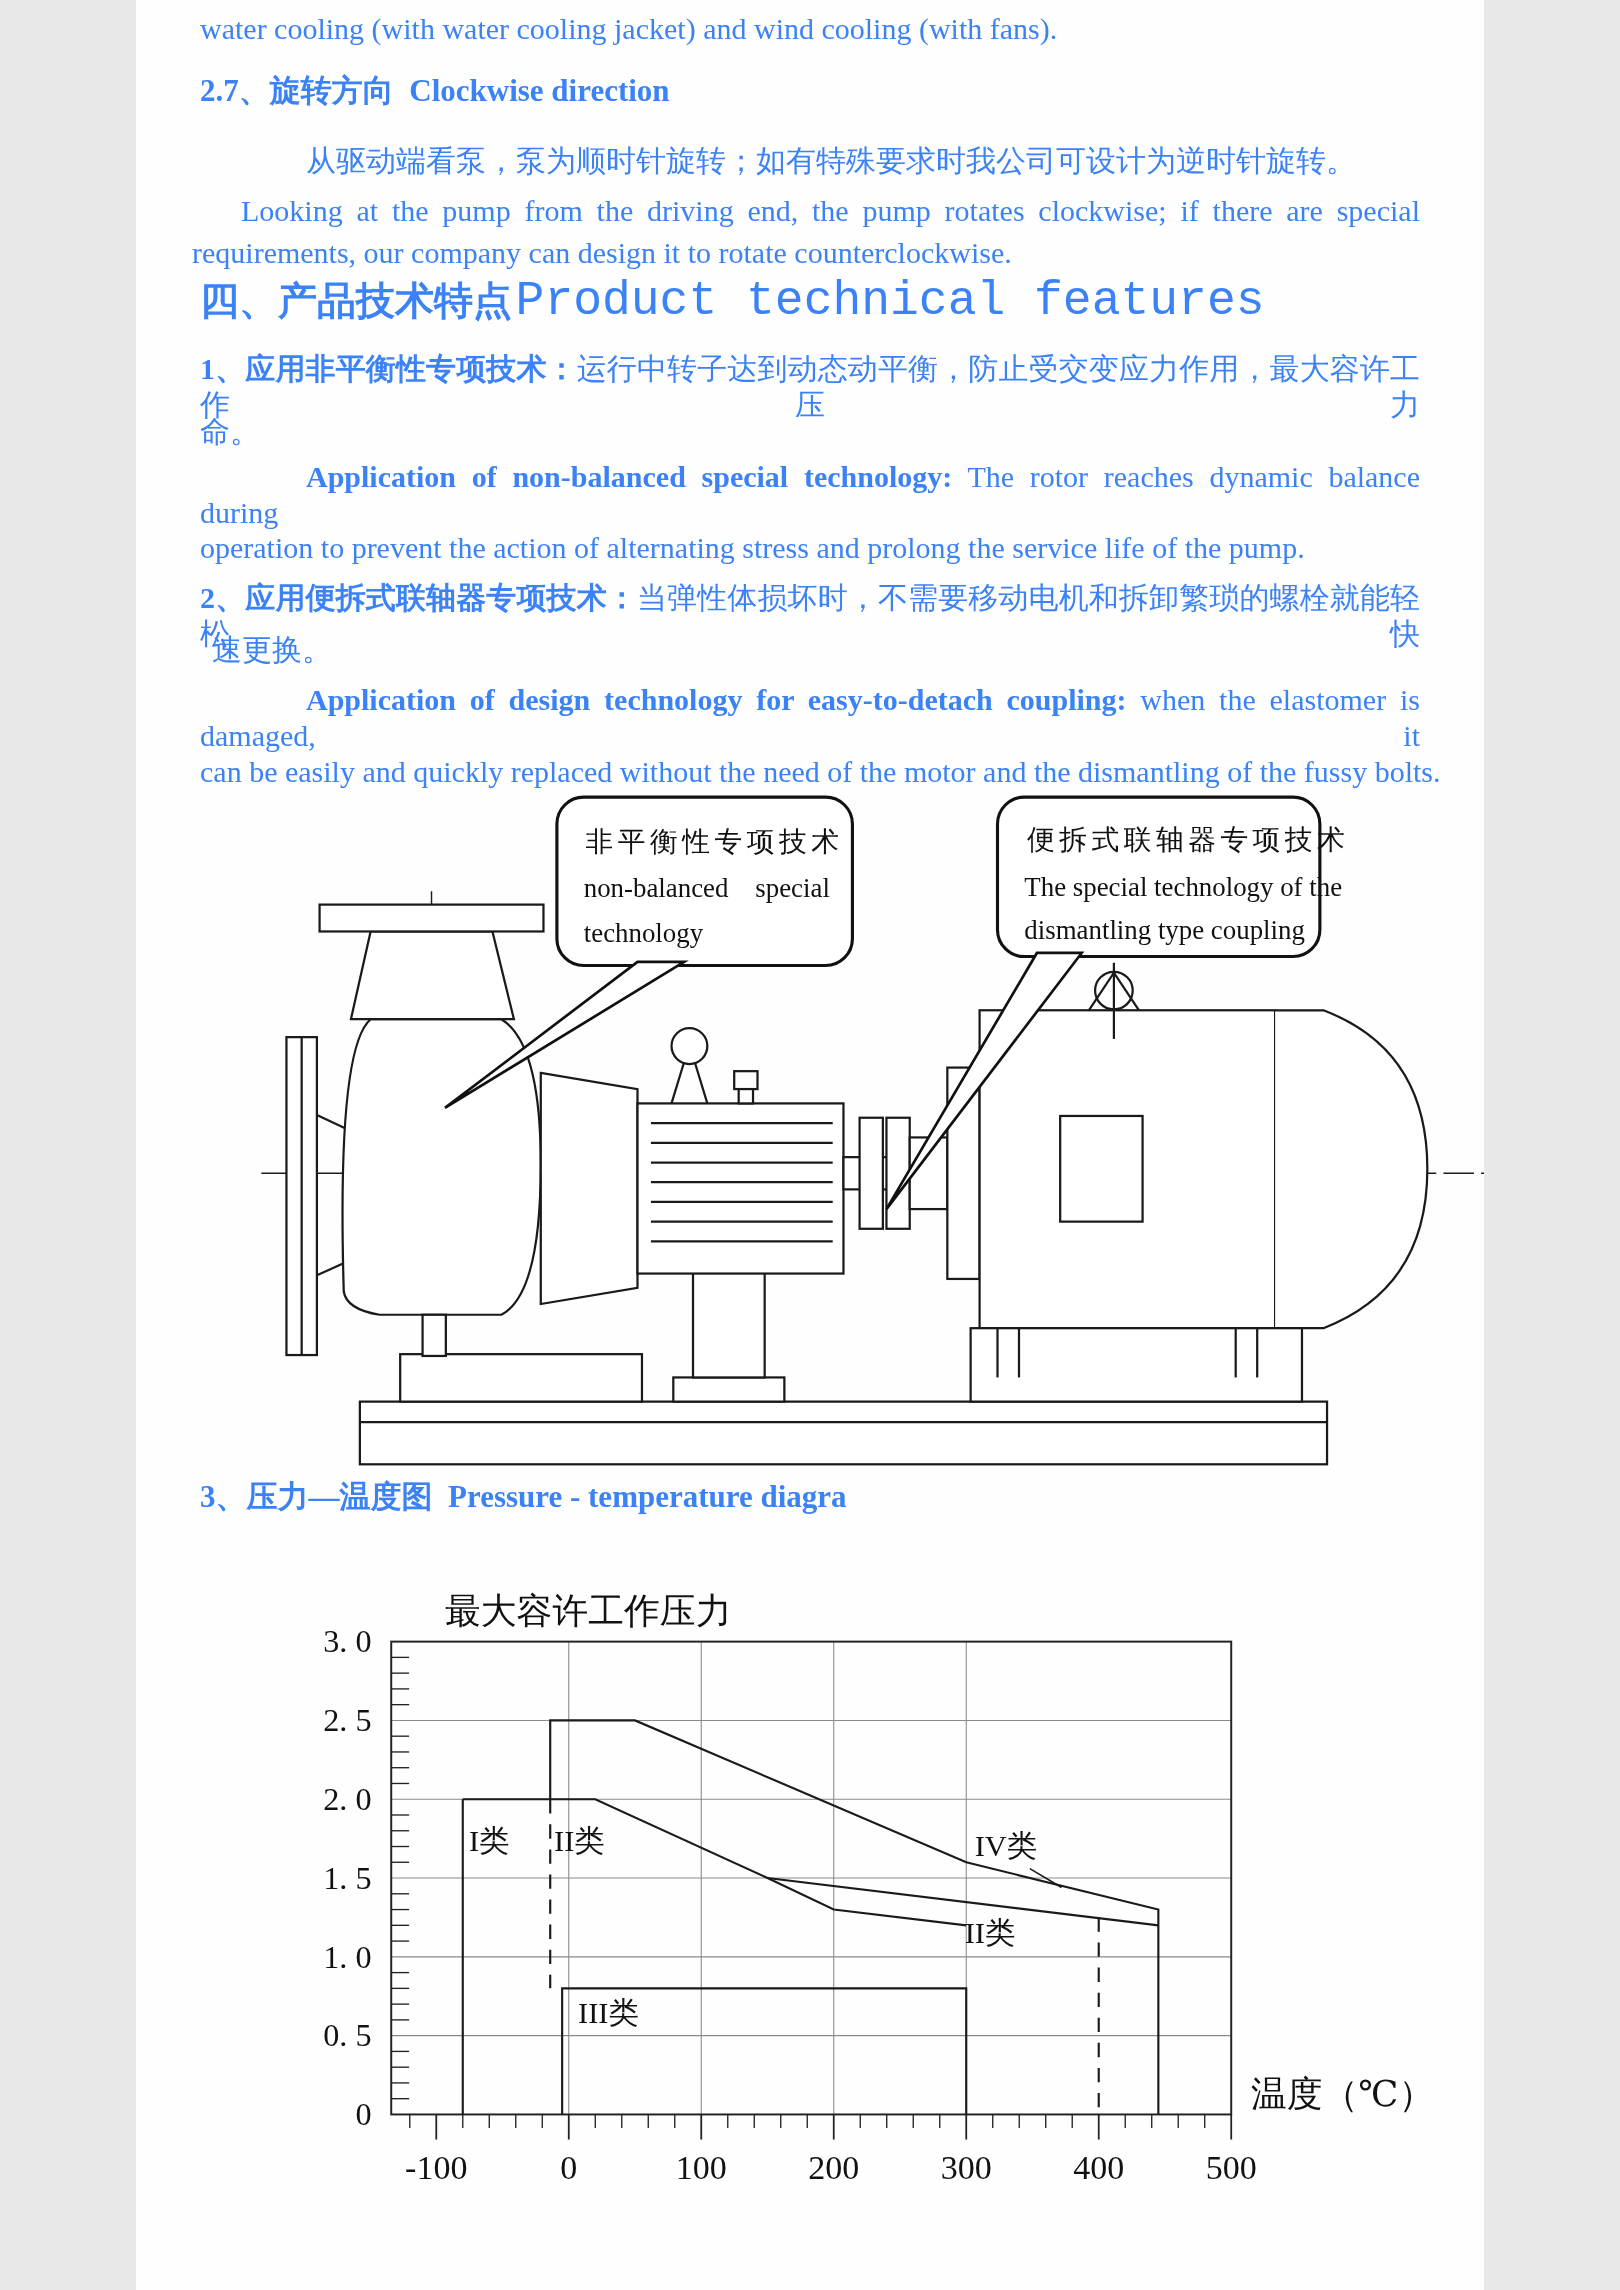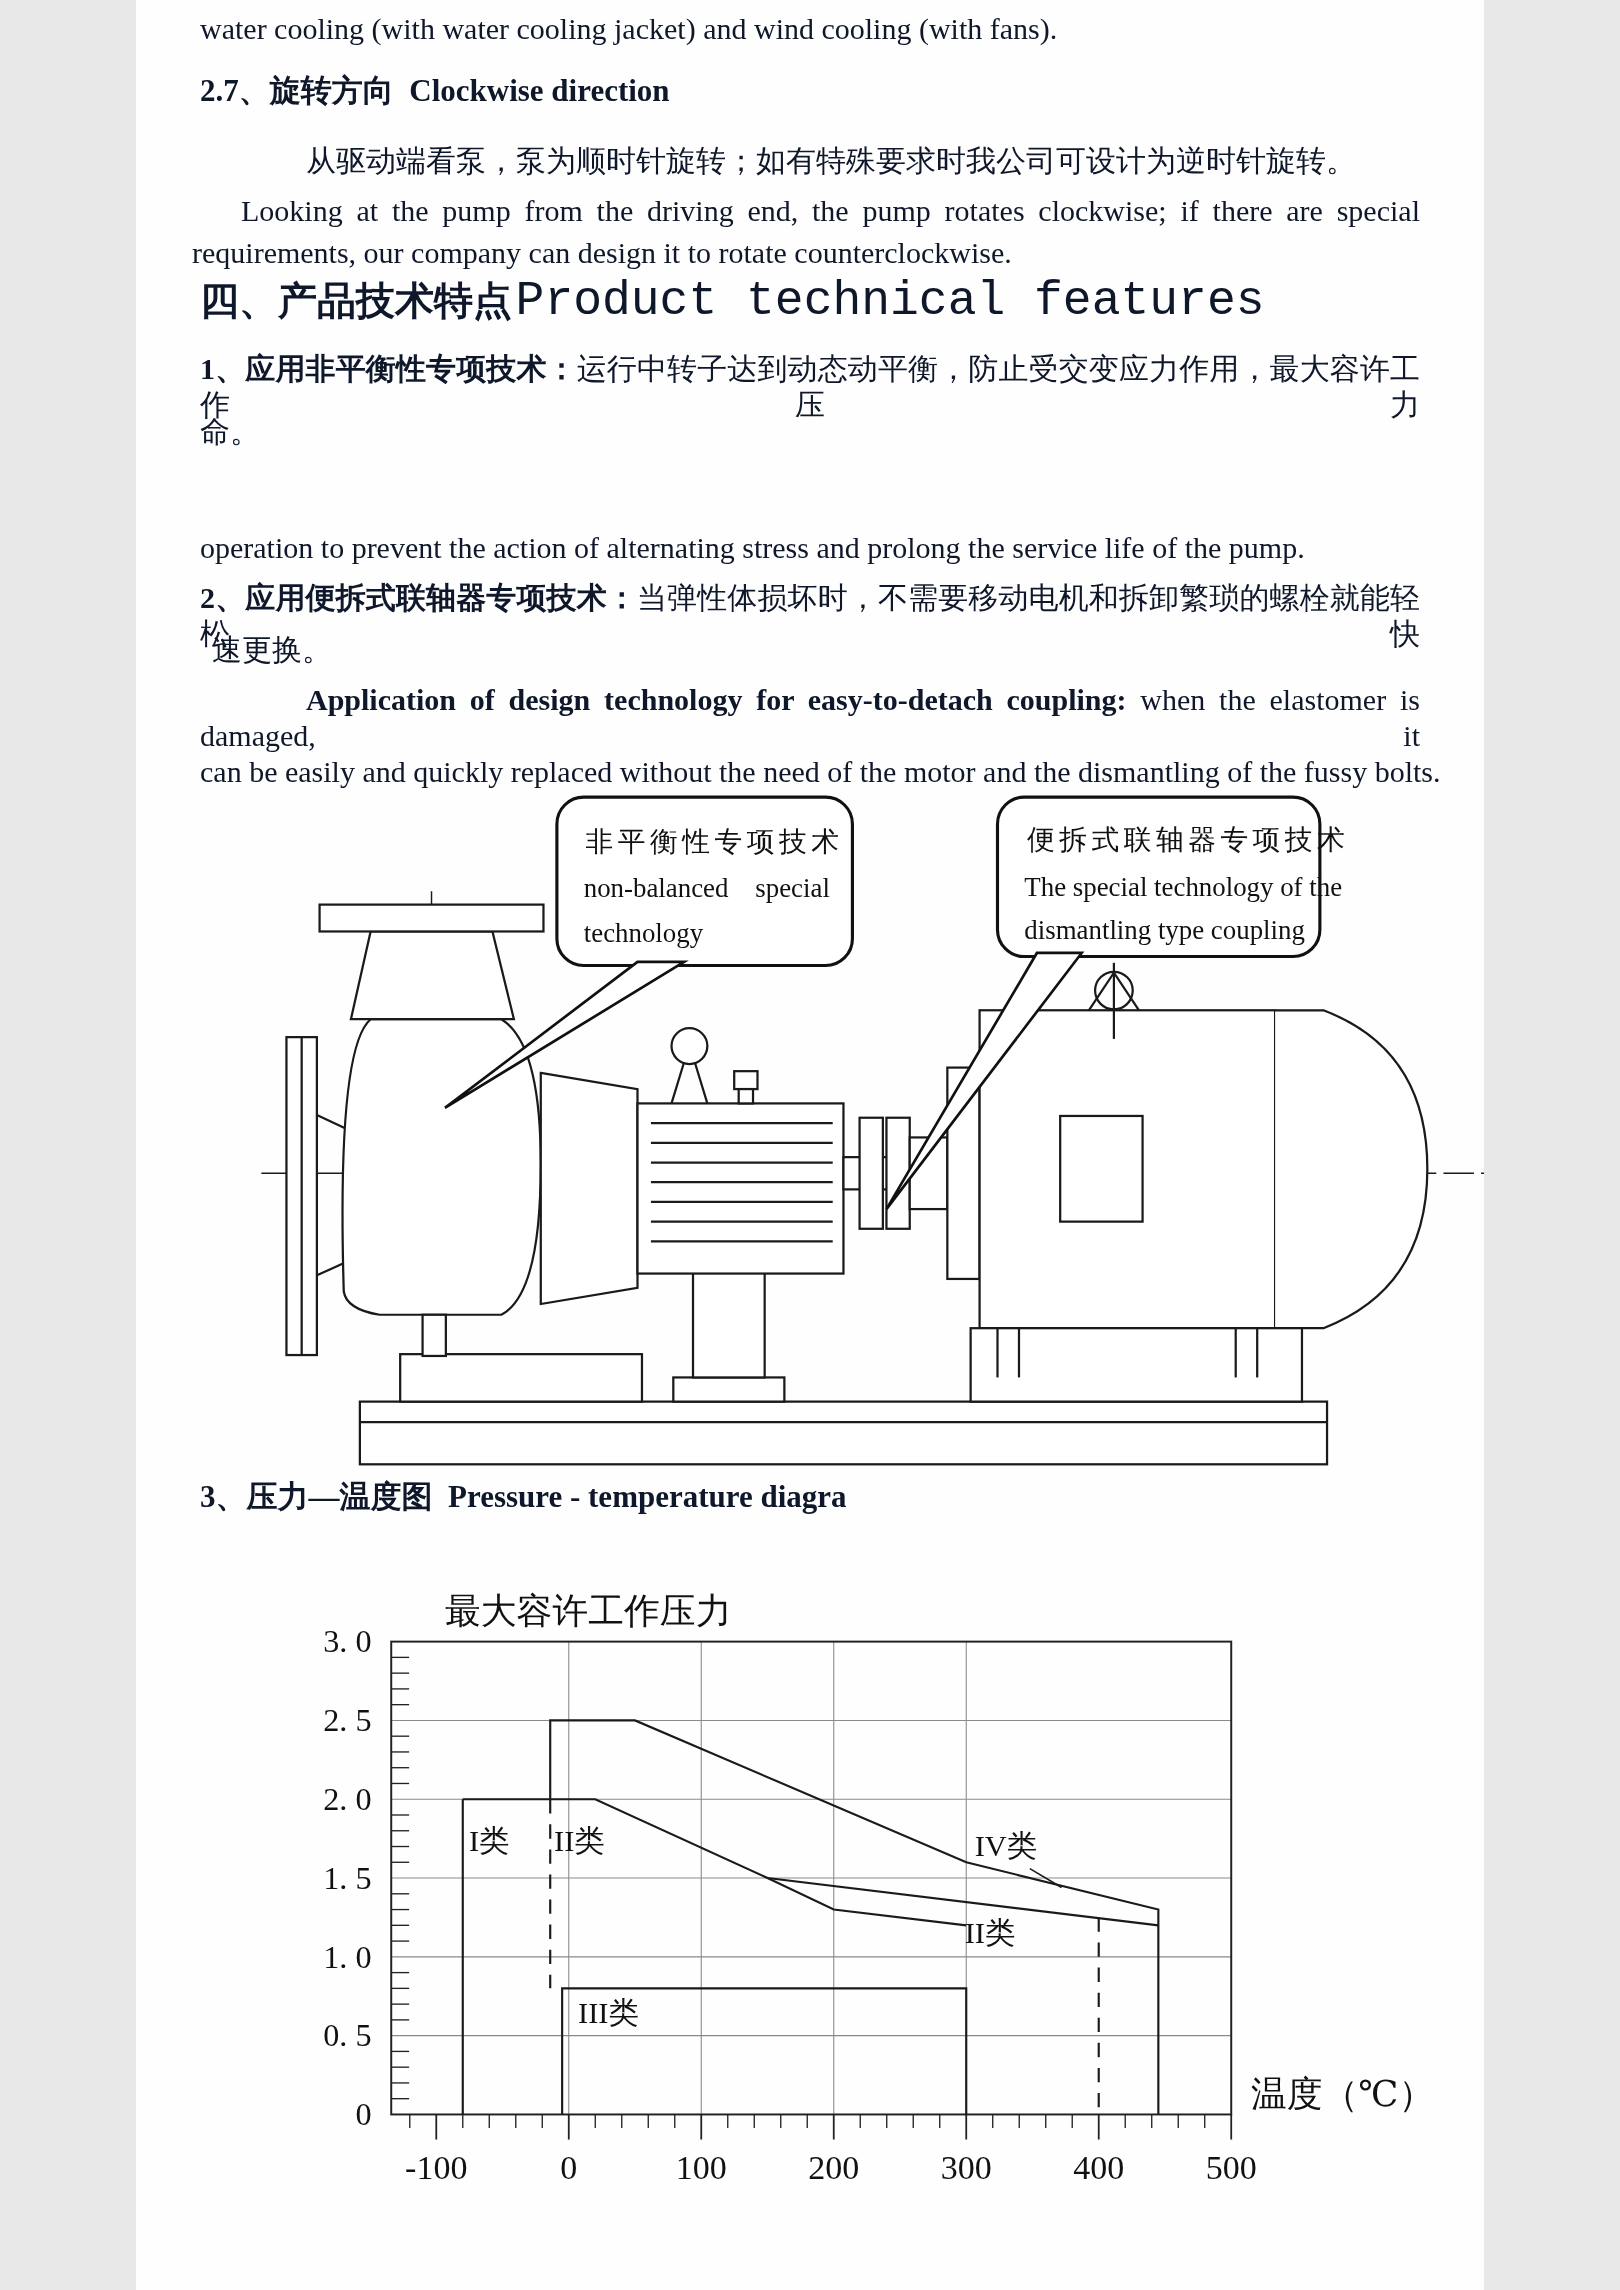--- a/index.html
+++ b/index.html
@@ -1,17 +1,17 @@
 <!DOCTYPE html>
 <html style="font-size:14.3px"><head>
 <meta charset="utf-8">
 <style>
   html,body{margin:0;padding:0;background:#e8e8e8;}
   #page{position:relative;width:1348px;height:2291px;background:#fefefe;margin:0 auto;
-        font-family:"Liberation Serif","DejaVu Serif",serif;color:#0f172a;overflow:hidden;}
+        font-family:"Liberation Serif","DejaVu Serif",serif;color:#3b82f6;overflow:hidden;}
   .abs{position:absolute;}
   .just{text-align:justify;text-align-last:justify;}
   .b{font-weight:700;}
   .body-en{font-size:30px;line-height:1.2;}
   .body-cn{font-size:30px;line-height:1.2;}
   .h27{font-size:31px;font-weight:700;}
   .h4cn{font-size:39px;font-weight:700;}
   .h4en{font-size:48px;font-weight:500;font-family:"Liberation Mono","DejaVu Sans Mono",monospace;}
   .h3{font-size:31px;font-weight:700;}
   #overlay{position:absolute;left:0;top:0;}
@@ -42,20 +42,23 @@
   <div class="abs" style="left:64px;top:274px;">
     <span class="h4cn">四、产品技术特点</span>
     <span class="h4en">Product technical features</span>
   </div>
 
   <div class="abs body-cn just" style="left:64px;right:64px;top:351px;">
     <span class="b">1、应用非平衡性专项技术：</span><span>运行中转子达到动态动平衡，防止受交变应力作用，最大容许工作压力</span>
   </div>
   <div class="abs body-cn" style="left:64px;top:414px;">命。</div>
 
+  <div class="abs body-en just" style="left:64px;right:64px;top:459px;text-indent:106px;">
+    <span class="b">Application of non-balanced special technology:</span><span> The rotor reaches dynamic balance during</span>
+  </div>
   <div class="abs body-en" style="left:64px;top:530px;">operation to prevent the action of alternating stress and prolong the service life of the pump.</div>
 
   <div class="abs body-cn just" style="left:64px;right:64px;top:580px;">
     <span class="b">2、应用便拆式联轴器专项技术：</span><span>当弹性体损坏时，不需要移动电机和拆卸繁琐的螺栓就能轻松快</span>
   </div>
   <div class="abs body-cn" style="left:64px;top:632px;margin-left:12px;">速更换。</div>
 
   <div class="abs body-en just" style="left:64px;right:64px;top:682px;text-indent:106px;">
     <span class="b">Application of design technology for easy-to-detach coupling:</span><span> when the elastomer is damaged, it</span>
   </div>

